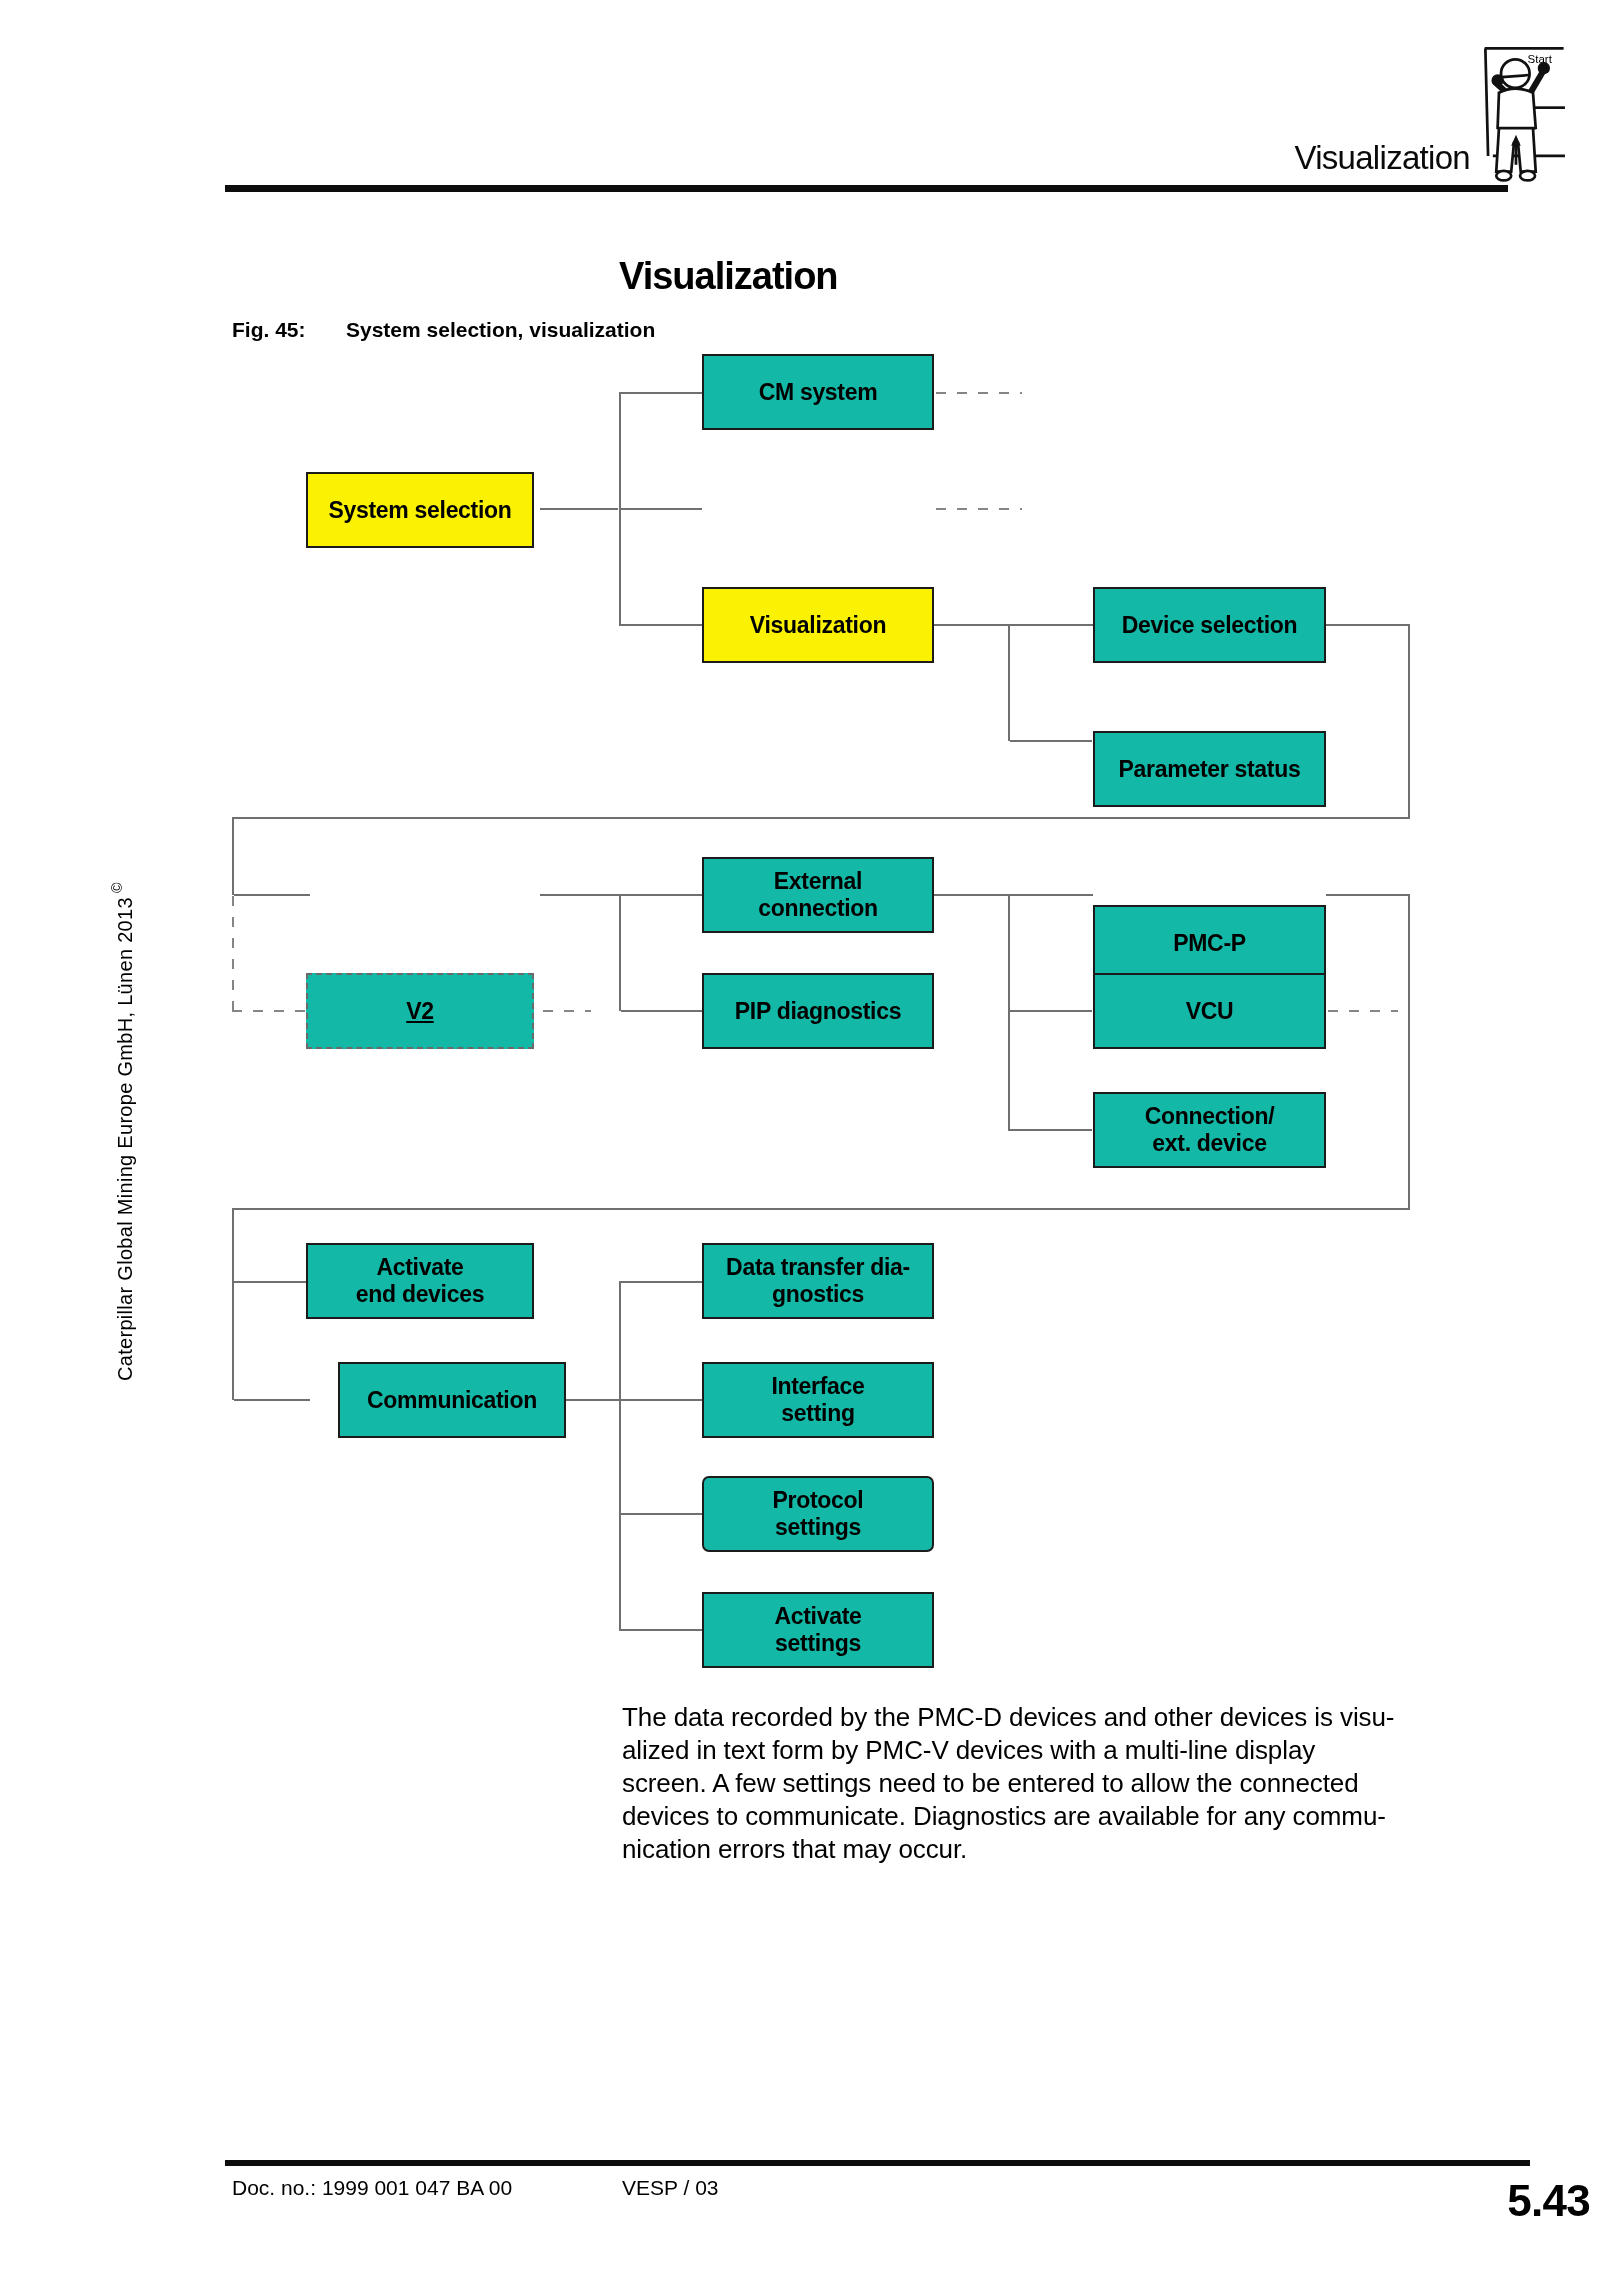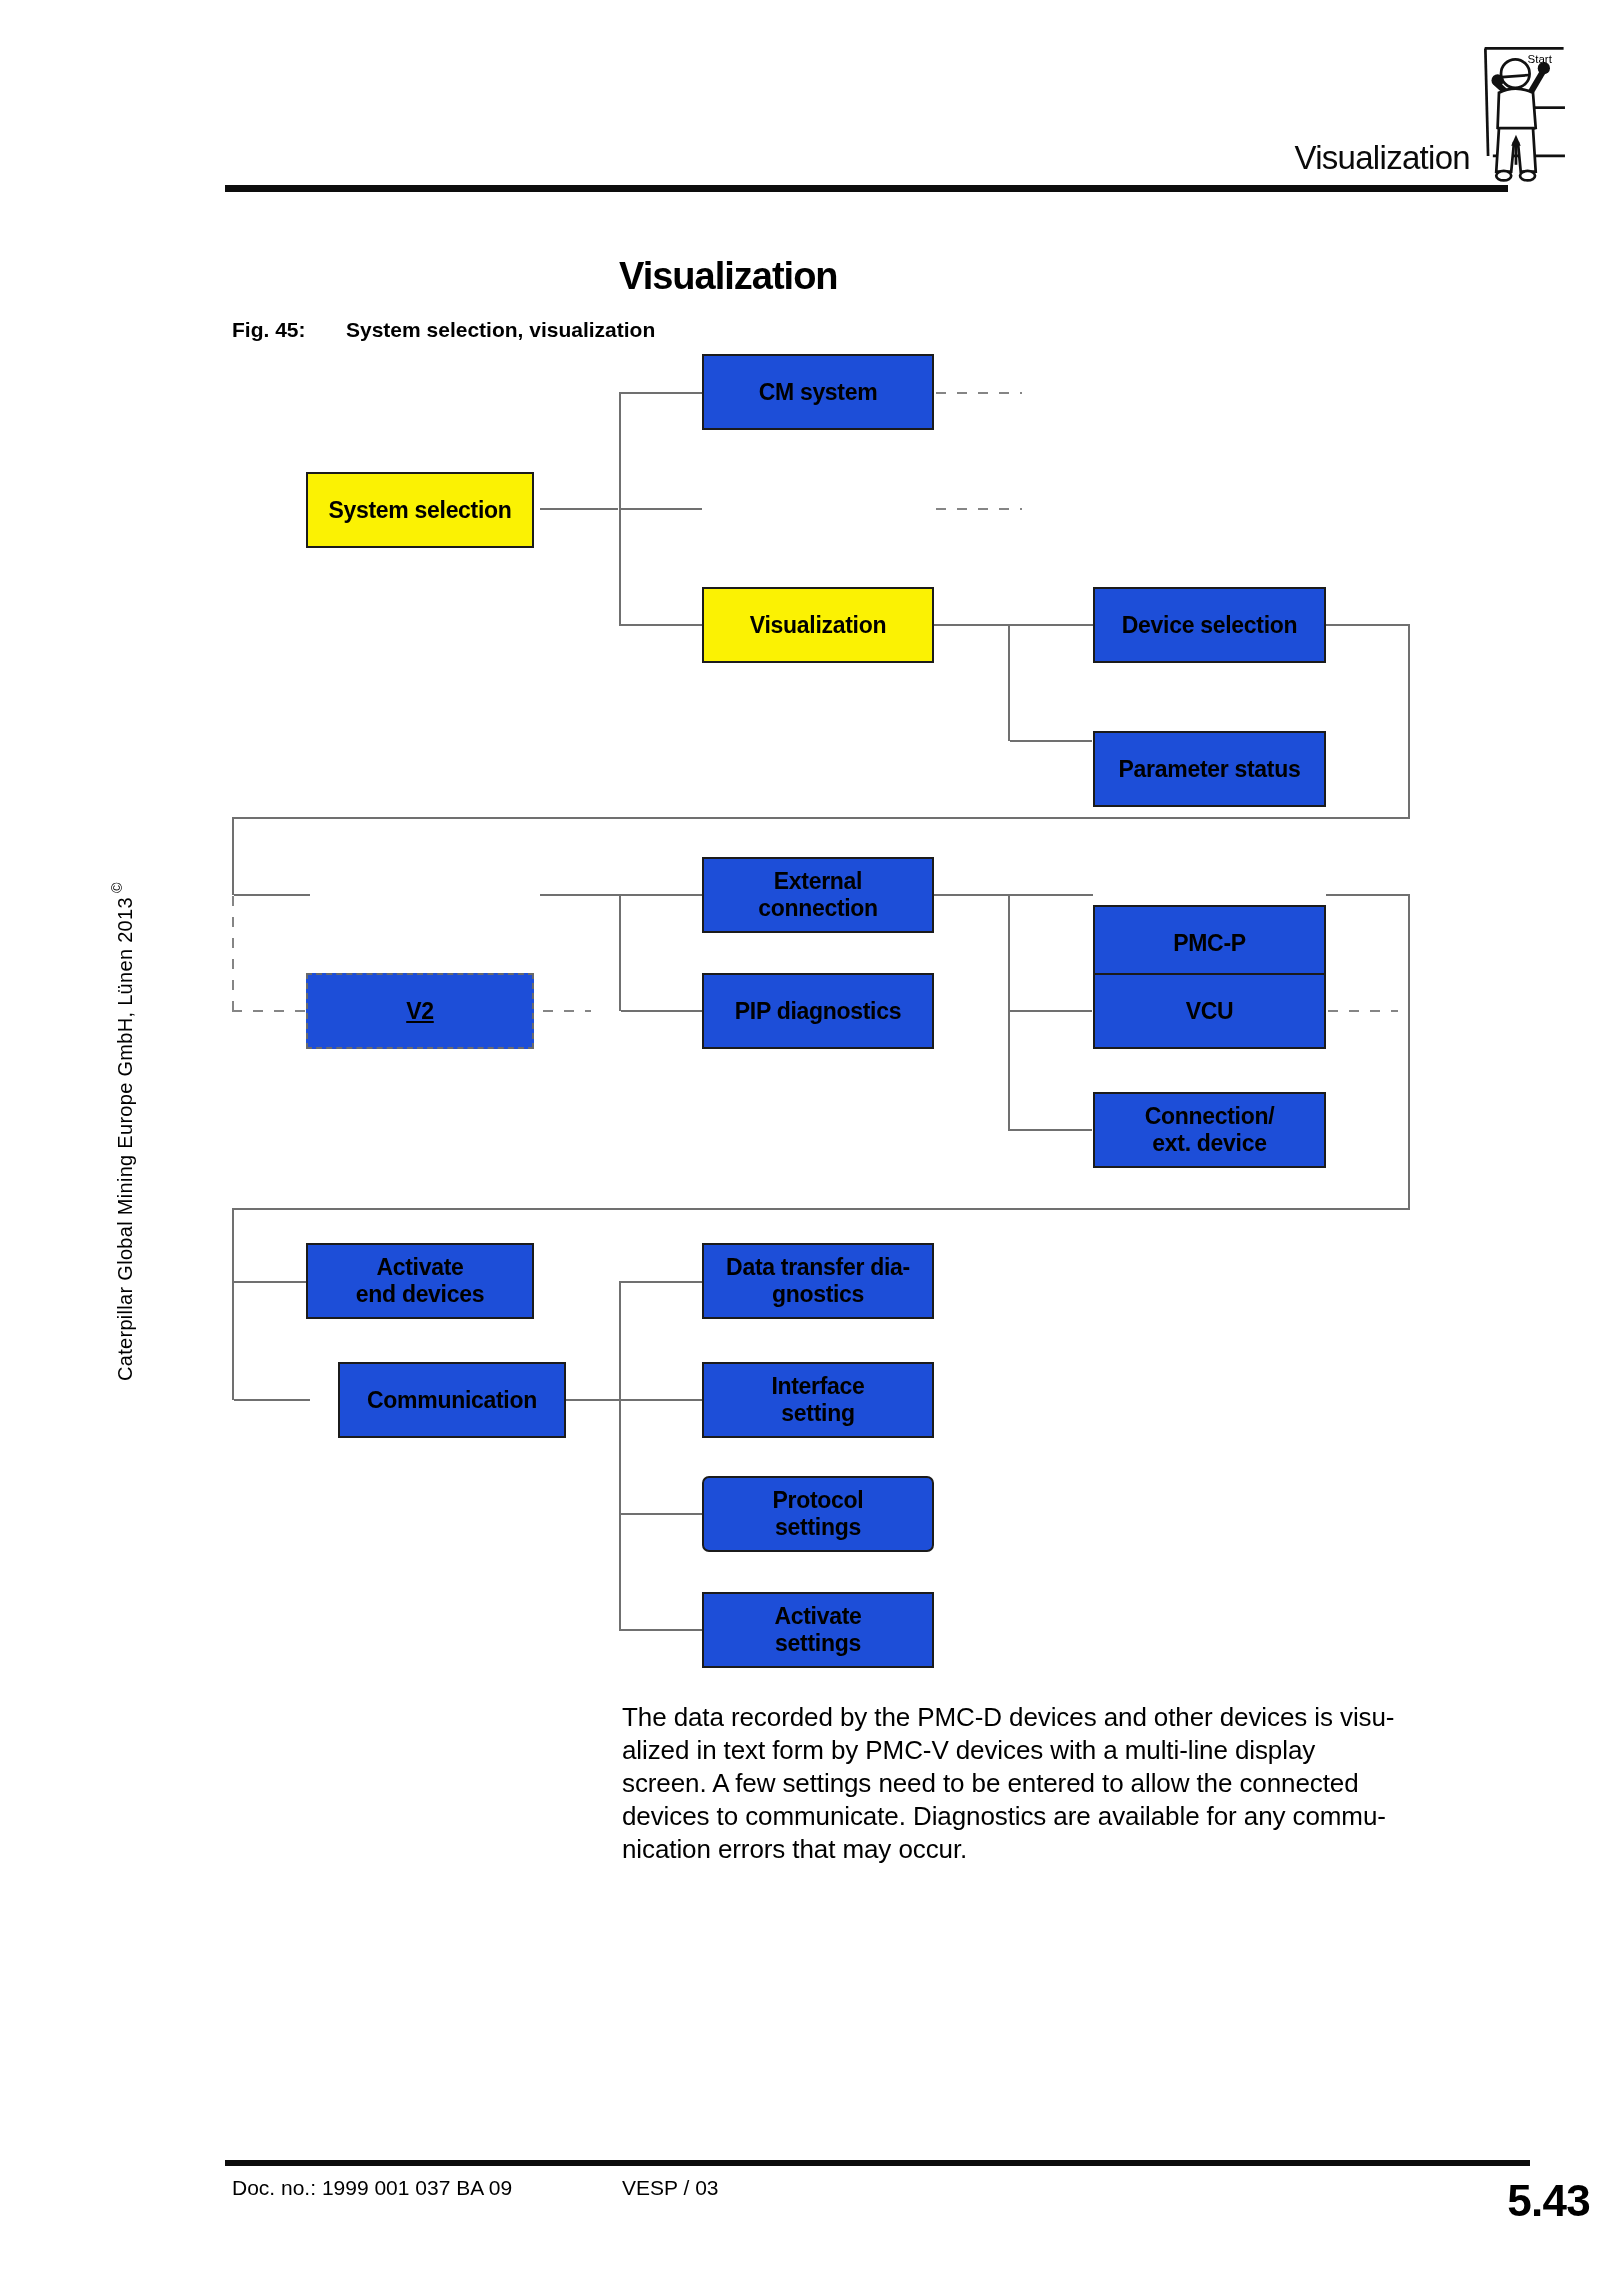--- a/index.html
+++ b/index.html
@@ -8,21 +8,21 @@
   
   .chapter-title{position:absolute;top:139px;right:153px;font-size:33px;letter-spacing:-0.7px;color:#0a0a0a;}
   .header-rule{position:absolute;left:225px;top:185px;width:1283px;height:6.8px;background:#0d0d0d;}
   .hdr-icon{position:absolute;left:1484px;top:45px;}
   
   .page-title{position:absolute;left:619px;top:255px;font-size:38px;font-weight:bold;letter-spacing:-1px;}
   .fig-caption{position:absolute;left:232px;top:318px;font-size:21px;font-weight:bold;}
   .fig-caption .cap-text{position:absolute;left:114px;top:0;white-space:nowrap;}
   .fig-caption .cap-label{white-space:nowrap;}
   
-  .box{position:absolute;box-sizing:border-box;height:76px;background:#1d4ed8;border:2px solid #1b1b1b;
+  .box{position:absolute;box-sizing:border-box;height:76px;background:#14b8a6;border:2px solid #1b1b1b;
        display:flex;align-items:center;justify-content:center;text-align:center;
        font-weight:bold;font-size:23px;letter-spacing:-0.3px;line-height:27px;white-space:pre-line;}
   .box.hl{background:#fbf203;}
   .box.dashed{border:2px dashed #6a6a6a;text-decoration:underline;}
   .colA{left:306px;width:228px;} .colB{left:702px;width:232px;} .colC{left:1093px;width:233px;}
   
   .hline{position:absolute;height:2px;background:#707070;}
   .vline{position:absolute;width:2px;background:#707070;}
   .hdash{position:absolute;height:2px;background:repeating-linear-gradient(90deg,#858585 0 10.2px,transparent 10.2px 21px);}
   .vdash{position:absolute;width:2px;background:repeating-linear-gradient(180deg,#858585 0 10.2px,transparent 10.2px 21px);}
@@ -138,18 +138,18 @@
 
   <div class="body-text">The data recorded by the PMC-D devices and other devices is visu-
 alized in text form by PMC-V devices with a multi-line display
 screen. A few settings need to be entered to allow the connected
 devices to communicate. Diagnostics are available for any commu-
 nication errors that may occur.</div>
 
   <div class="sidebar"><span>Caterpillar Global Mining Europe GmbH, Lünen 2013</span><sup>©</sup></div>
 
   <div class="footer-rule"></div>
-  <div class="doc-no">Doc. no.: 1999 001 037 BA 09</div>
+  <div class="doc-no">Doc. no.: 1999 001 047 BA 00</div>
   <div class="doc-code">VESP / 03</div>
   <div class="page-no">5.43</div>
 
 </div>
 
 
 </body></html>

